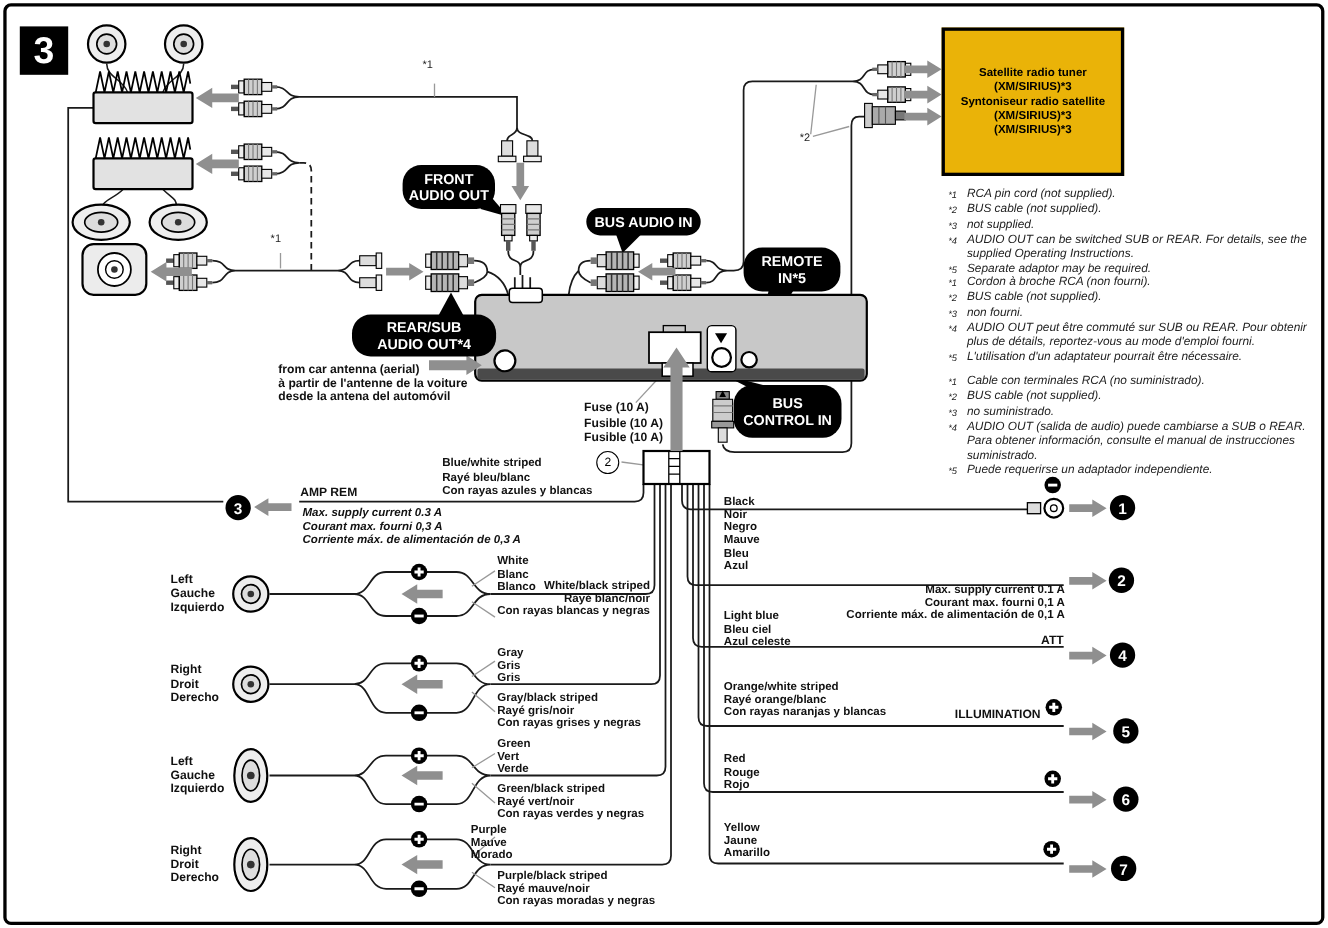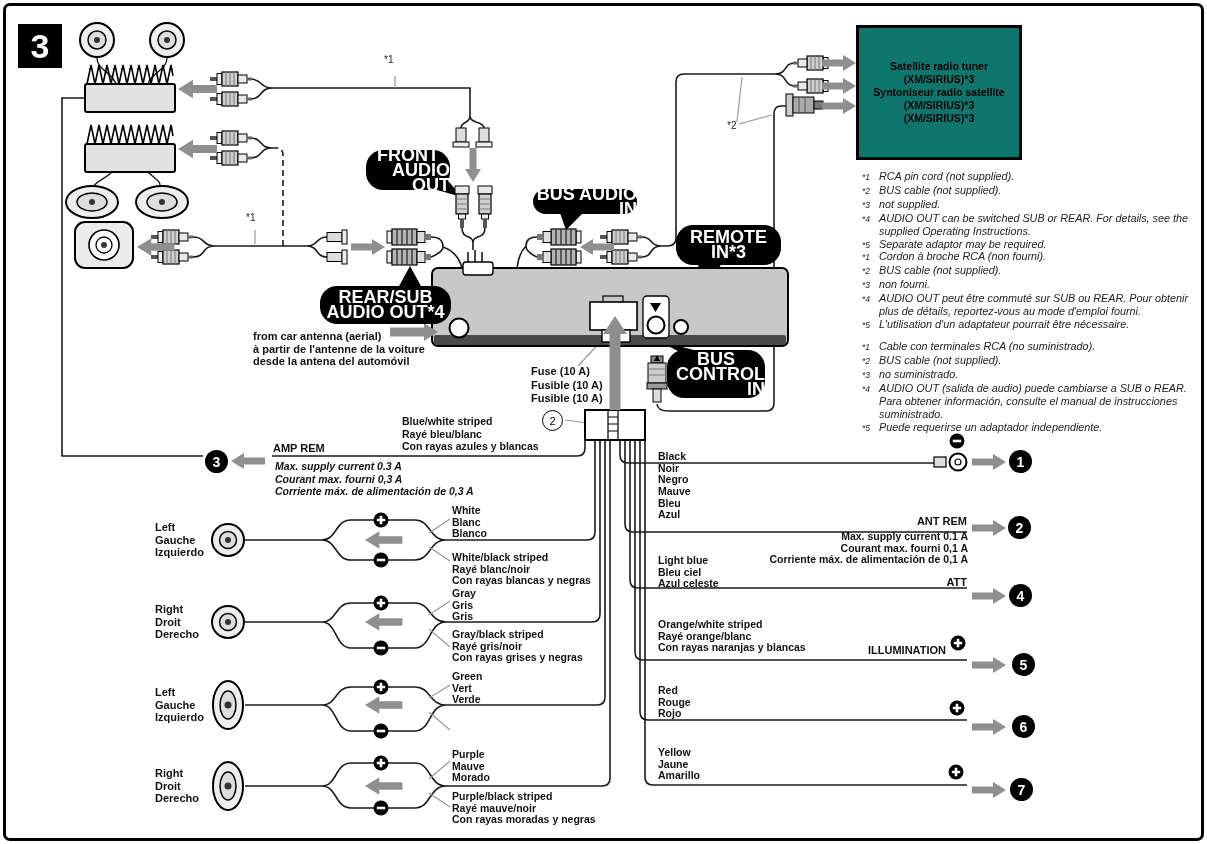--- a/index.html
+++ b/index.html
@@ -5,24 +5,24 @@
   html,body{margin:0;padding:0;background:#fff;}
   #stage{position:relative;width:1207px;height:844px;background:#fff;overflow:hidden;
          font-family:"Liberation Sans",sans-serif;}
   #frame{position:absolute;left:3px;top:3px;right:3px;bottom:3px;border:3px solid #000;border-radius:7px;}
   svg{position:absolute;left:0;top:0;}
   .t{position:absolute;font-weight:bold;font-size:10.5px;line-height:11.5px;color:#111;white-space:nowrap;z-index:3;}
   .t div{white-space:nowrap;}
   .big{font-size:11px;line-height:12.5px;}
   .mark{position:absolute;font-weight:normal;font-size:10px;color:#222;z-index:3;}
   .callout{position:absolute;background:#000;color:#fff;border-radius:17px;display:flex;flex-direction:column;
-           align-items:center;justify-content:center;font-weight:bold;font-size:18px;line-height:15px;z-index:4;text-align:right;}
+           align-items:center;justify-content:center;font-weight:bold;font-size:13px;line-height:15px;z-index:4;text-align:left;}
   .stepbox{position:absolute;left:18px;top:24px;width:44px;height:44px;background:#000;color:#fff;display:flex;
            align-items:center;justify-content:center;font-size:34px;font-weight:bold;z-index:4;}
-  .satbox{position:absolute;left:856px;top:25px;width:160px;height:129px;background:#0f766e;border:3px solid #000;
+  .satbox{position:absolute;left:856px;top:25px;width:160px;height:129px;background:#eab308;border:3px solid #000;
           display:flex;flex-direction:column;justify-content:center;text-align:center;
           font-weight:bold;font-size:10.5px;line-height:13px;z-index:3;}
   .notes{position:absolute;left:862px;width:336px;font-style:italic;font-size:10.8px;line-height:13px;color:#222;z-index:3;}
   .note{display:flex;}
   .nm{flex:none;width:17px;font-size:8.5px;padding-top:1px;}
   .badge{position:absolute;width:23px;height:23px;border-radius:50%;background:#000;color:#fff;display:flex;
          align-items:center;justify-content:center;font-weight:bold;font-size:14px;z-index:4;}
   .refcircle{position:absolute;left:542px;top:410px;width:19px;height:19px;border:1.6px solid #000;border-radius:50%;
          background:#fff;color:#000;display:flex;align-items:center;justify-content:center;font-size:11px;z-index:4;}
   .ra{text-align:right;}
@@ -299,23 +299,23 @@
   <span class="mark" style="left:246px;top:212px;">*1</span>
   <span class="mark" style="left:727px;top:120px;">*2</span>
 
   <div class="callout" style="left:366px;top:150px;width:84px;height:40px;">
     <div>FRONT</div>
     <div>AUDIO OUT</div>
   </div>
   <div class="callout" style="left:533px;top:189px;width:104px;height:25px;">
     <div>BUS AUDIO IN</div>
   </div>
-  <div class="callout" style="left:676px;top:225px;width:105px;height:40px;">
+  <div class="callout" style="left:676px;top:225px;width:88px;height:40px;">
     <div>REMOTE</div>
-    <div>IN*3</div>
+    <div>IN*5</div>
   </div>
   <div class="callout" style="left:320px;top:286px;width:131px;height:38px;">
     <div>REAR/SUB</div>
     <div>AUDIO OUT*4</div>
   </div>
   <div class="callout" style="left:667px;top:350px;width:98px;height:48px;">
     <div>BUS</div>
     <div>CONTROL IN</div>
   </div>
 
@@ -452,36 +452,41 @@
   <div class="t" style="left:452px;top:588px;">
     <div>Gray</div>
       <div>Gris</div>
       <div>Gris</div>
   </div>
   <div class="t" style="left:452px;top:671px;">
     <div>Green</div>
       <div>Vert</div>
       <div>Verde</div>
   </div>
-  <div class="t" style="left:452px;top:749px;">
+  <div class="t" style="left:428px;top:749px;">
     <div>Purple</div>
       <div>Mauve</div>
       <div>Morado</div>
   </div>
 
-  <div class="t" style="left:452px;top:552px;">
+  <div class="t" style="left:452px;top:527px;text-align:right;">
     <div>White/black striped</div>
       <div>Rayé blanc/noir</div>
       <div>Con rayas blancas y negras</div>
   </div>
   <div class="t" style="left:452px;top:629px;">
     <div>Gray/black striped</div>
       <div>Rayé gris/noir</div>
       <div>Con rayas grises y negras</div>
   </div>
+  <div class="t" style="left:452px;top:712px;">
+    <div>Green/black striped</div>
+      <div>Rayé vert/noir</div>
+      <div>Con rayas verdes y negras</div>
+  </div>
   <div class="t" style="left:452px;top:791px;">
     <div>Purple/black striped</div>
       <div>Rayé mauve/noir</div>
       <div>Con rayas moradas y negras</div>
   </div>
 
   <div class="t" style="left:658px;top:423px;margin-top:28px;">
     <div>Black</div>
       <div>Noir</div>
       <div>Negro</div>
@@ -505,21 +510,20 @@
     <div>Red</div>
       <div>Rouge</div>
       <div>Rojo</div>
   </div>
   <div class="t" style="left:658px;top:747px;">
     <div>Yellow</div>
       <div>Jaune</div>
       <div>Amarillo</div>
   </div>
 
-  <div class="t big ra" style="left:640px;top:515px;width:327px;">ANT REM</div>
   <div class="t ra" style="left:640px;top:531px;width:328px;line-height:11.5px;">
     <div>Max. supply current 0.1 A</div>
     <div>Courant max. fourni 0,1 A</div>
     <div>Corriente máx. de alimentación de 0,1 A</div>
   </div>
   <div class="t big ra" style="left:640px;top:576px;width:327px;">ATT</div>
   <div class="t big ra" style="left:640px;top:644px;width:306px;">ILLUMINATION</div>
 
   <div class="badge" style="left:1009px;top:450px;">1</div>
   <div class="badge" style="left:1008px;top:516px;">2</div>

